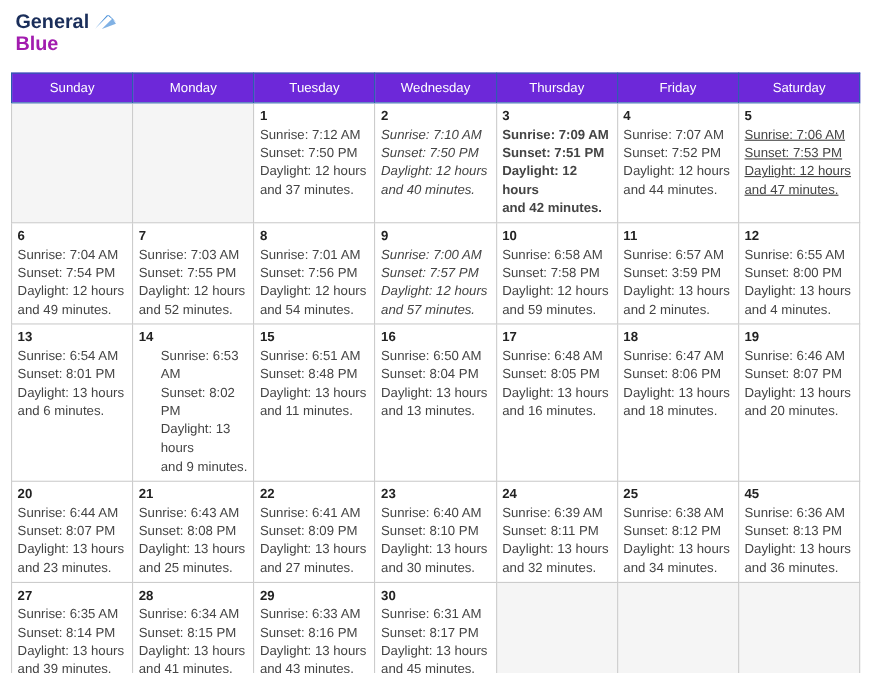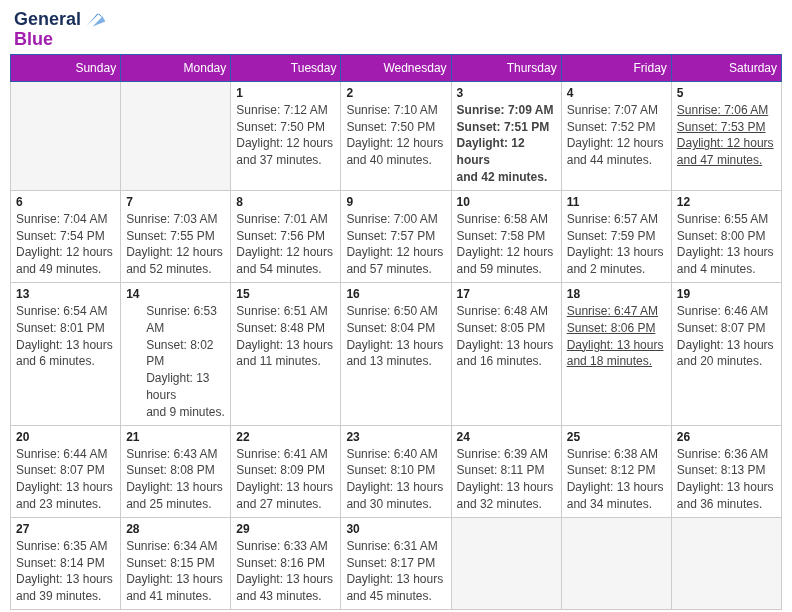--- a/index.html
+++ b/index.html
@@ -7,21 +7,21 @@
       font-family: Arial, sans-serif;
       background: #fff;
       width: 792px;
       min-height: 612px;
       padding: 10px;
     }
     .header-area {
       display: flex;
       justify-content: space-between;
       align-items: flex-start;
-      margin-bottom: 4px;
+      margin-bottom: 16px;
       padding: 0 4px;
     }
     .logo {
       display: flex;
       align-items: center;
       gap: 0;
     }
     .logo-text {
       font-size: 18px;
       font-weight: bold;
@@ -48,24 +48,24 @@
     .location {
       font-size: 14px;
       color: #333;
     }
     .calendar {
       width: 100%;
       border-collapse: collapse;
       font-size: 11px;
     }
     .calendar th {
-      background: #a21caf;
+      background: #6d28d9;
       color: #fff;
       padding: 6px 4px;
-      text-align: right;
+      text-align: center;
       font-size: 12px;
       font-weight: normal;
       border: 1px solid #2b5fad;
     }
     .calendar td {
       border: 1px solid #ccc;
       vertical-align: top;
       padding: 4px 5px;
       width: 110px;
       min-height: 80px;
@@ -129,21 +129,21 @@
         <td class="empty"></td>
         <td>
           <div class="day-number">1</div>
           <div class="day-info" style="white-space: pre-line;">Sunrise: 7:12 AM
 Sunset: 7:50 PM
 Daylight: 12 hours
 and 37 minutes.</div>
         </td>
         <td>
           <div class="day-number">2</div>
-          <div class="day-info" style="white-space: pre-line;">Sunrise: 7:10 AM
+          <div class="day-info" style="white-space: pre-line; font-style: italic;">Sunrise: 7:10 AM
 Sunset: 7:50 PM
 Daylight: 12 hours
 and 40 minutes.</div>
         </td>
         <td>
           <div class="day-number">3</div>
           <div class="day-info" style="white-space: pre-line; font-weight: bold;">Sunrise: 7:09 AM
 Sunset: 7:51 PM
 Daylight: 12 hours
 and 42 minutes.</div>
@@ -180,36 +180,36 @@
         </td>
         <td>
           <div class="day-number">8</div>
           <div class="day-info" style="white-space: pre-line;">Sunrise: 7:01 AM
 Sunset: 7:56 PM
 Daylight: 12 hours
 and 54 minutes.</div>
         </td>
         <td>
           <div class="day-number">9</div>
-          <div class="day-info" style="white-space: pre-line;">Sunrise: 7:00 AM
+          <div class="day-info" style="white-space: pre-line; font-style: italic;">Sunrise: 7:00 AM
 Sunset: 7:57 PM
 Daylight: 12 hours
 and 57 minutes.</div>
         </td>
         <td>
           <div class="day-number">10</div>
           <div class="day-info" style="white-space: pre-line;">Sunrise: 6:58 AM
 Sunset: 7:58 PM
 Daylight: 12 hours
 and 59 minutes.</div>
         </td>
         <td>
           <div class="day-number">11</div>
           <div class="day-info" style="white-space: pre-line;">Sunrise: 6:57 AM
-Sunset: 7:59 PM
+Sunset: 3:59 PM
 Daylight: 13 hours
 and 2 minutes.</div>
         </td>
         <td>
           <div class="day-number">12</div>
           <div class="day-info" style="white-space: pre-line;">Sunrise: 6:55 AM
 Sunset: 8:00 PM
 Daylight: 13 hours
 and 4 minutes.</div>
         </td>
@@ -245,21 +245,21 @@
         </td>
         <td>
           <div class="day-number">17</div>
           <div class="day-info" style="white-space: pre-line;">Sunrise: 6:48 AM
 Sunset: 8:05 PM
 Daylight: 13 hours
 and 16 minutes.</div>
         </td>
         <td>
           <div class="day-number">18</div>
-          <div class="day-info" style="white-space: pre-line; text-decoration: underline;">Sunrise: 6:47 AM
+          <div class="day-info" style="white-space: pre-line;">Sunrise: 6:47 AM
 Sunset: 8:06 PM
 Daylight: 13 hours
 and 18 minutes.</div>
         </td>
         <td>
           <div class="day-number">19</div>
           <div class="day-info" style="white-space: pre-line;">Sunrise: 6:46 AM
 Sunset: 8:07 PM
 Daylight: 13 hours
 and 20 minutes.</div>
@@ -302,21 +302,21 @@
 and 32 minutes.</div>
         </td>
         <td>
           <div class="day-number">25</div>
           <div class="day-info" style="white-space: pre-line;">Sunrise: 6:38 AM
 Sunset: 8:12 PM
 Daylight: 13 hours
 and 34 minutes.</div>
         </td>
         <td>
-          <div class="day-number">26</div>
+          <div class="day-number">45</div>
           <div class="day-info" style="white-space: pre-line;">Sunrise: 6:36 AM
 Sunset: 8:13 PM
 Daylight: 13 hours
 and 36 minutes.</div>
         </td>
       </tr>
       <tr class="week-row">
         <td>
           <div class="day-number">27</div>
           <div class="day-info" style="white-space: pre-line;">Sunrise: 6:35 AM

